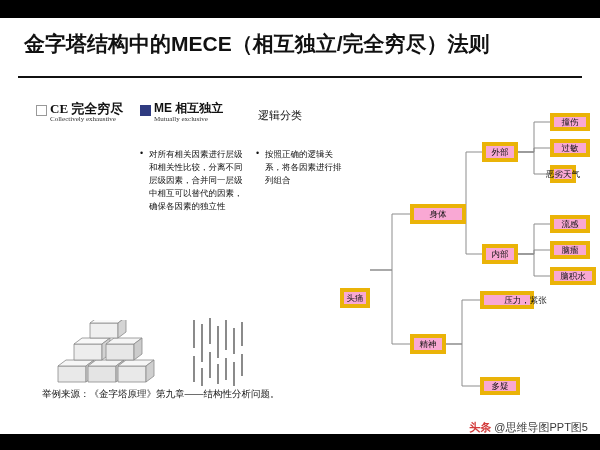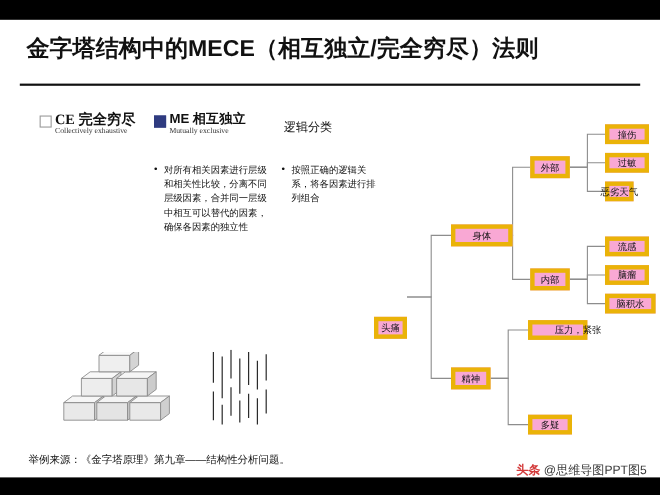--- a/index.html
+++ b/index.html
@@ -111,25 +111,24 @@
   .bullet-item::before {
     content: "\2022";
     position: absolute;
     left: 0; top: -1px;
     font-size: 9px;
     color: #111;
   }
   
   .caption {
     position: absolute;
-    left: 26px; top: 388px;
+    left: 42px; top: 388px;
     font-size: 9.5px;
     color: #111;
     white-space: nowrap;
-    margin-top: 24px;
   }
   .copyright {
     position: absolute;
     left: 22px; top: 436px;
     font-size: 8px;
     color: #ffffff;
     white-space: nowrap;
   }
   .watermark {
     position: absolute;

